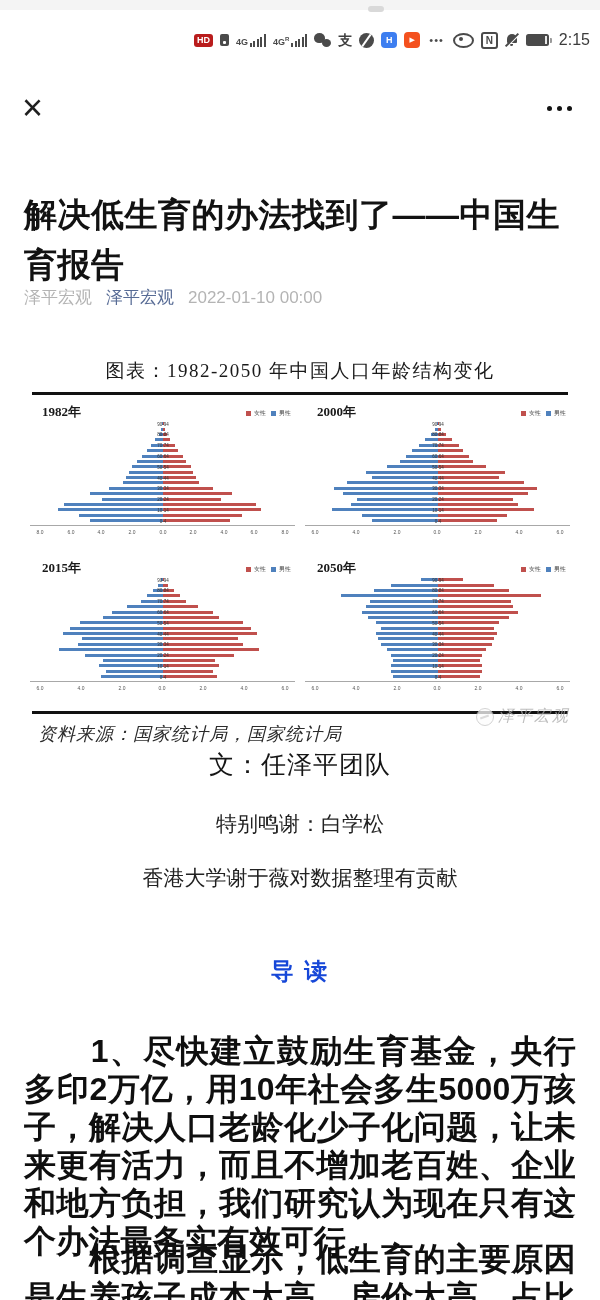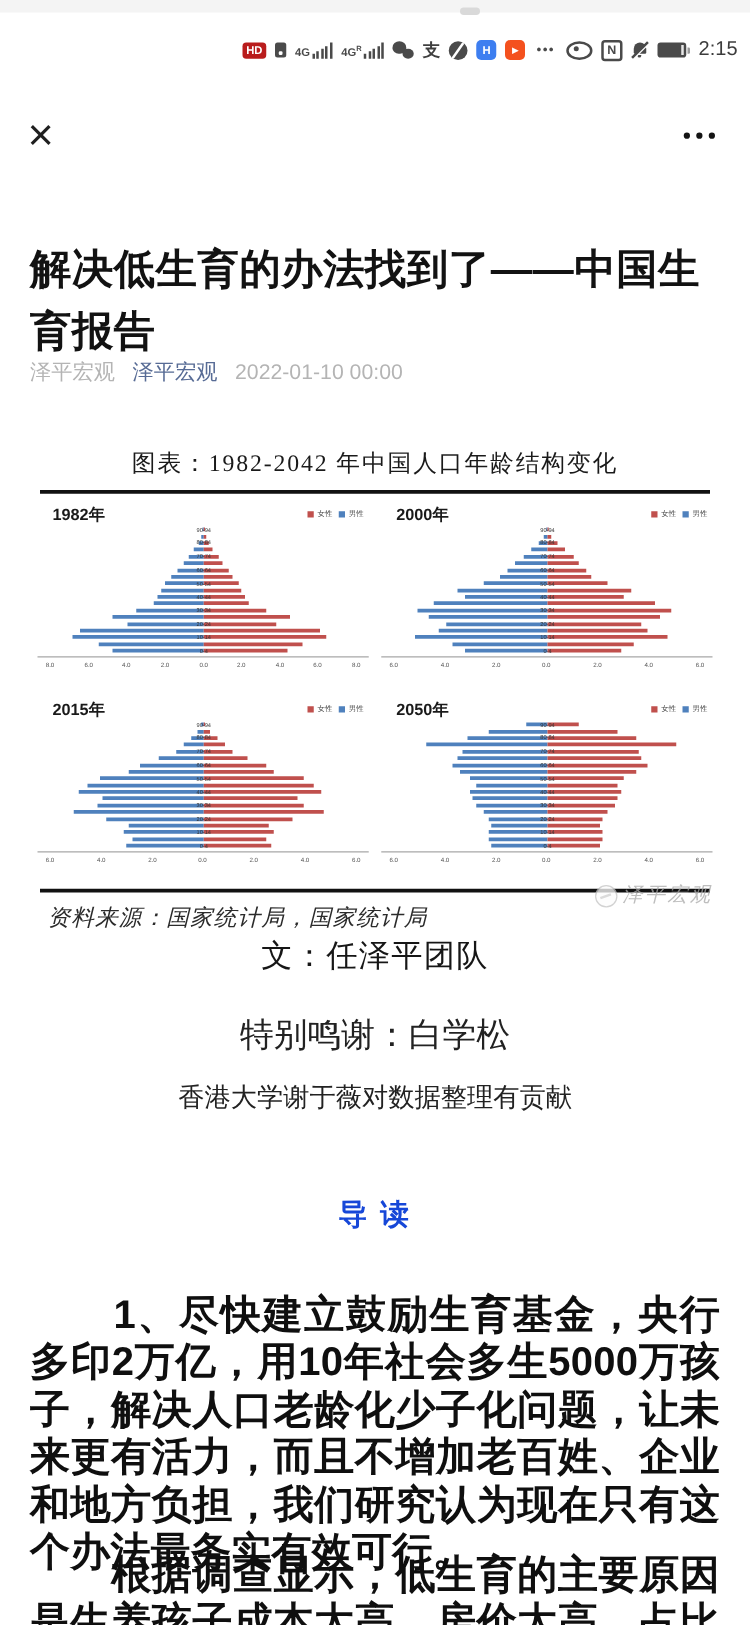--- a/index.html
+++ b/index.html
@@ -60,21 +60,21 @@
   .by-account{color:#576b95;}
   .by-date{color:#b4b4b4;}
 
   
   .figure{position:absolute;top:352px;left:28px;width:544px;}
   .figtitle{text-align:center;font-family:"Liberation Serif","DejaVu Serif",serif;
             font-size:19px;letter-spacing:1.5px;color:#1a1a1a;padding:6px 0 8px 0;}
   .rule{height:3px;background:#111;margin:0 4px;}
   .pgrid{display:grid;grid-template-columns:1fr 1fr;column-gap:10px;row-gap:10px;padding:8px 2px 6px 2px;}
   .panel{position:relative;height:146px;}
-  .phead{display:flex;justify-content:space-between;align-items:flex-start;height:18px;padding:0 2px 0 12px;}
+  .phead{display:flex;justify-content:space-between;align-items:center;height:18px;padding:0 2px 0 12px;font-family:Liberation Serif, serif;}
   .ylab{font-size:13px;font-weight:bold;color:#1a1a1a;}
   .legend{display:flex;align-items:center;gap:3px;margin-top:2px;}
   .legend .lsq{width:5px;height:5px;display:inline-block;}
   .legend .ltx{font-size:9px;color:#444;transform:scale(0.66);transform-origin:left center;white-space:nowrap;width:14px;}
   .rows{position:relative;height:104px;border-bottom:1px solid #a8a8a8;padding:0 6px;}
   .prow{position:relative;display:flex;align-items:center;height:5.4px;}
   .half{flex:1;height:3px;position:relative;}
   .half .bar{position:absolute;top:0;height:3px;}
   .half.left .bar{right:0;}
   .half.right .bar{left:0;}
@@ -88,21 +88,21 @@
            font-size:18px;color:#2b2b2b;letter-spacing:1px;}
   .watermark{position:absolute;right:2px;top:-8px;display:flex;align-items:center;gap:4px;opacity:0.75;}
   .wm-circle{width:16px;height:16px;border:1.5px solid #c4c4c4;border-radius:50%;position:relative;background:#fdfdfd;}
   .wm-circle::after{content:"";position:absolute;left:3px;top:7px;width:9px;height:2px;background:#cfcfcf;transform:rotate(-20deg);}
   .wm-text{font-family:"Liberation Serif","DejaVu Serif",serif;font-style:italic;
            font-size:16px;color:#a9a9a9;letter-spacing:2px;}
 
   
   .centerline{position:absolute;left:0;width:600px;text-align:center;}
   .author{top:748px;font-size:25px;color:#161616;letter-spacing:1px;}
-  .thanks{top:810px;font-size:27px;color:#222;text-align:center;}
+  .thanks{top:810px;font-size:21px;color:#222;text-align:center;}
   .contrib{top:864px;font-size:21px;color:#222;}
   .heading{top:956px;font-size:23px;font-weight:bold;color:#1647d8;letter-spacing:2px;}
 
   
   .bodytext{position:absolute;left:24px;width:552px;font-size:32px;font-weight:bold;
             line-height:38px;color:#0f0f0f;text-align:justify;letter-spacing:0.2px;}
   .p1{top:1000px;}
   .p2{top:1208px;}
 </style>
 </head>
@@ -162,21 +162,21 @@
   </div>
 
   <h1 class="title">解决低生育的办法找到了——中国生育报告</h1>
   <div class="byline">
     <span class="by-src">泽平宏观</span>
     <span class="by-account">泽平宏观</span>
     <span class="by-date">2022-01-10 00:00</span>
   </div>
 
   <div class="figure">
-    <div class="figtitle">图表：1982-2042 年中国人口年龄结构变化</div>
+    <div class="figtitle">图表：1982-2050 年中国人口年龄结构变化</div>
     <div class="rule"></div>
     <div class="pgrid">
       <div class="panel">
         <div class="phead">
           <span class="ylab">1982年</span>
           <span class="legend">
             <span class="lsq" style="background: rgb(192, 80, 77);"></span>
               <span class="ltx">女性</span>
             <span class="lsq male" style="background: rgb(79, 129, 189);"></span>
               <span class="ltx">男性</span>

